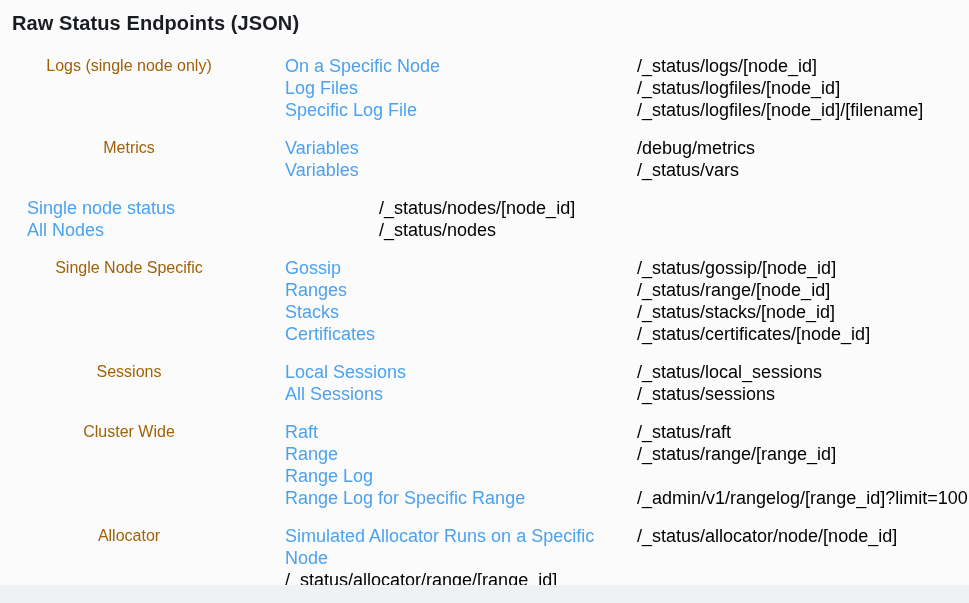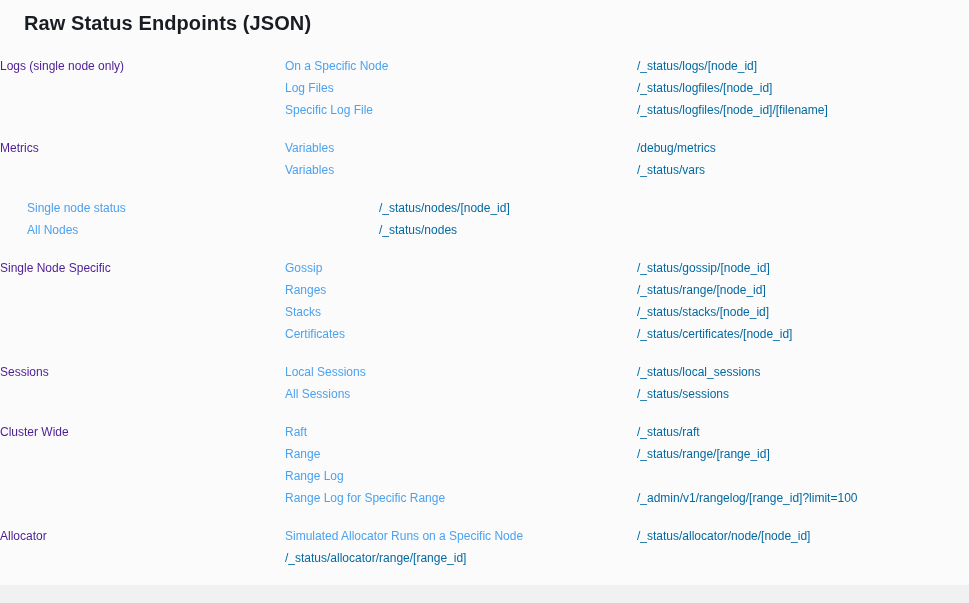--- a/index.html
+++ b/index.html
@@ -9,63 +9,63 @@
   }
   .page {
     position: relative;
     width: 969px;
     height: 603px;
     background: #fbfbfc;
     overflow: hidden;
   }
   .page-title {
     position: absolute;
-    left: 24px;
+    left: 12px;
     top: 12px;
     font-size: 20px;
     font-weight: 600;
     color: #191c21;
     letter-spacing: 0.1px;
   }
   .groups {
     position: absolute;
     top: 55px;
     left: 0;
     right: 0;
   }
   .group {
     display: flex;
     margin-bottom: 16px;
   }
   .group-category {
     width: 258px;
     flex-shrink: 0;
-    text-align: left;
-    font-size: 12px;
+    text-align: center;
+    font-size: 16px;
     line-height: 22px;
-    color: #4c1d95;
+    color: #a16207;
   }
   .group-rows {
     margin-left: 27px;
     flex: 1;
   }
   .row {
     display: flex;
-    font-size: 12px;
+    font-size: 18px;
     line-height: 22px;
   }
   .row-link {
     width: 352px;
     flex-shrink: 0;
     color: #4ba2ef;
     text-decoration: none;
     cursor: pointer;
   }
   .row-path {
-    color: #0369a1;
+    color: #000000;
   }
   .footer-strip {
     position: absolute;
     left: 0;
     bottom: 0;
     width: 100%;
     height: 18px;
     background: #f0f1f3;
   }
 </style>

